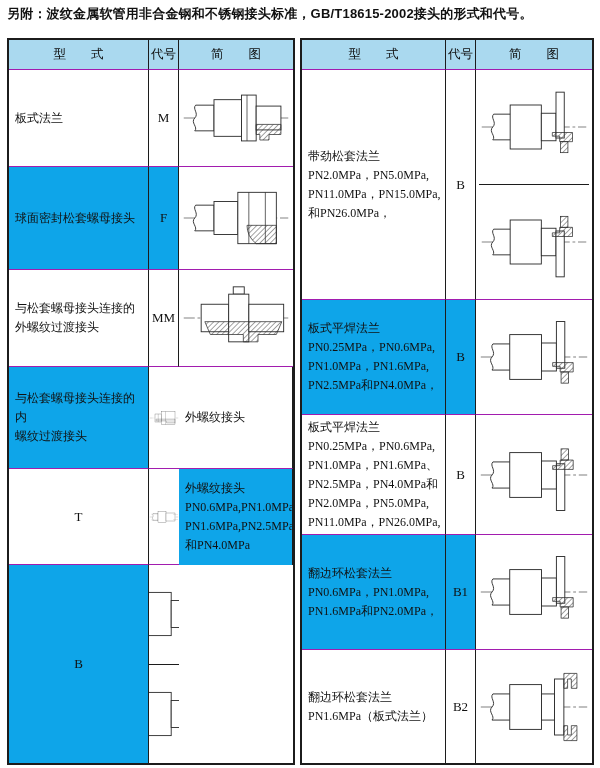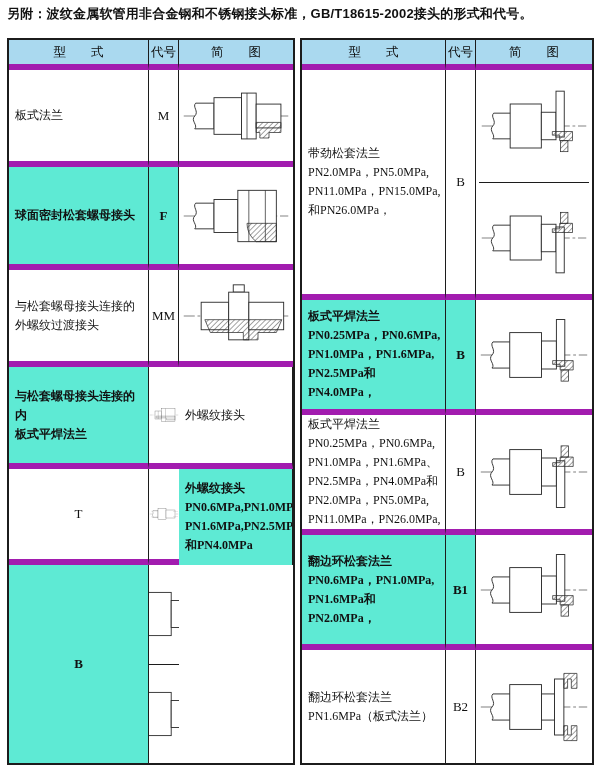--- a/index.html
+++ b/index.html
@@ -6,31 +6,31 @@
   .page{position:relative;width:600px;height:768px;background:#ffffff;overflow:hidden;
         font-family:"Liberation Sans","DejaVu Sans",sans-serif;color:#111;}
   .title{position:absolute;left:7px;top:5px;font-size:13px;font-weight:bold;
          letter-spacing:0.2px;white-space:nowrap;}
   .tbl{position:absolute;top:38px;display:grid;border:2px solid #1c1c1c;
        background:#ffffff;box-sizing:border-box;}
   .tbl-left{left:7px;width:288px;height:727px;grid-template-columns:140px 30px auto;
             grid-template-rows:30px 97px 103px 97px 102px 96px auto;}
   .tbl-right{left:300px;width:294px;height:727px;grid-template-columns:144px 30px auto;
              grid-template-rows:30px 230px 115px 120px 115px auto;}
-  .cell{border-right:1px solid #1c1c1c;border-bottom:6px solid #a21caf;
+  .cell{border-right:1px solid #1c1c1c;border-bottom:1px solid #a21caf;
         box-sizing:border-box;overflow:hidden;}
   .nr{border-right:none;} .nb{border-bottom:none;}
   .hd{background:#aad9ef;display:flex;align-items:center;justify-content:center;
       font-size:12.5px;color:#0d0d0d;}
   .type{display:flex;align-items:center;padding:4px 2px 4px 6px;font-size:12px;
         line-height:19px;white-space:pre-line;
         font-family:"Liberation Serif","DejaVu Serif",serif;}
   .code{display:flex;align-items:center;justify-content:center;font-size:13px;
         font-family:"Liberation Serif","DejaVu Serif",serif;}
-  .hl{background:#5eead4;font-weight:bold;}
+  .hl{background:#0ea5e9;}
   .diag{display:flex;align-items:center;justify-content:center;background:#fff;}
   .diag svg{display:block;}
   .split{display:flex;flex-direction:column;padding:0;}
   .half{flex:1;display:flex;align-items:center;justify-content:center;}
   .half.top{border-bottom:1px solid #1c1c1c;}
   .s{fill:#ffffff;stroke:#2b2b2b;stroke-width:1;}
   .t{stroke:#2b2b2b;stroke-width:0.8;fill:none;}
   .h{fill:url(#hatch);stroke:#2b2b2b;stroke-width:0.8;}
   .cl{stroke:#555;stroke-width:0.8;stroke-dasharray:12 3 3 3;fill:none;}
   .dsh{stroke:#2b2b2b;stroke-width:0.8;stroke-dasharray:2 2.5;fill:none;}
@@ -155,21 +155,21 @@
     <div class="cell type">与松套螺母接头连接的
 外螺纹过渡接头</div>
     <div class="cell code">MM</div>
     <div class="cell diag nr">
       <svg width="110" height="76" viewBox="0 0 120 80">
           <use href="#sym-mm" xlink:href="#sym-mm"></use>
         </svg>
     </div>
 
     <div class="cell type hl">与松套螺母接头连接的内
-板式平焊法兰</div>
+螺纹过渡接头</div>
     <div class="cell diag nr">
       <svg width="110" height="78" viewBox="0 0 120 80">
           <use href="#sym-mf" xlink:href="#sym-mf"></use>
         </svg>
     </div>
 
     <div class="cell type">外螺纹接头</div>
     <div class="cell code">T</div>
     <div class="cell diag nr">
       <svg width="110" height="74" viewBox="0 0 120 80">

